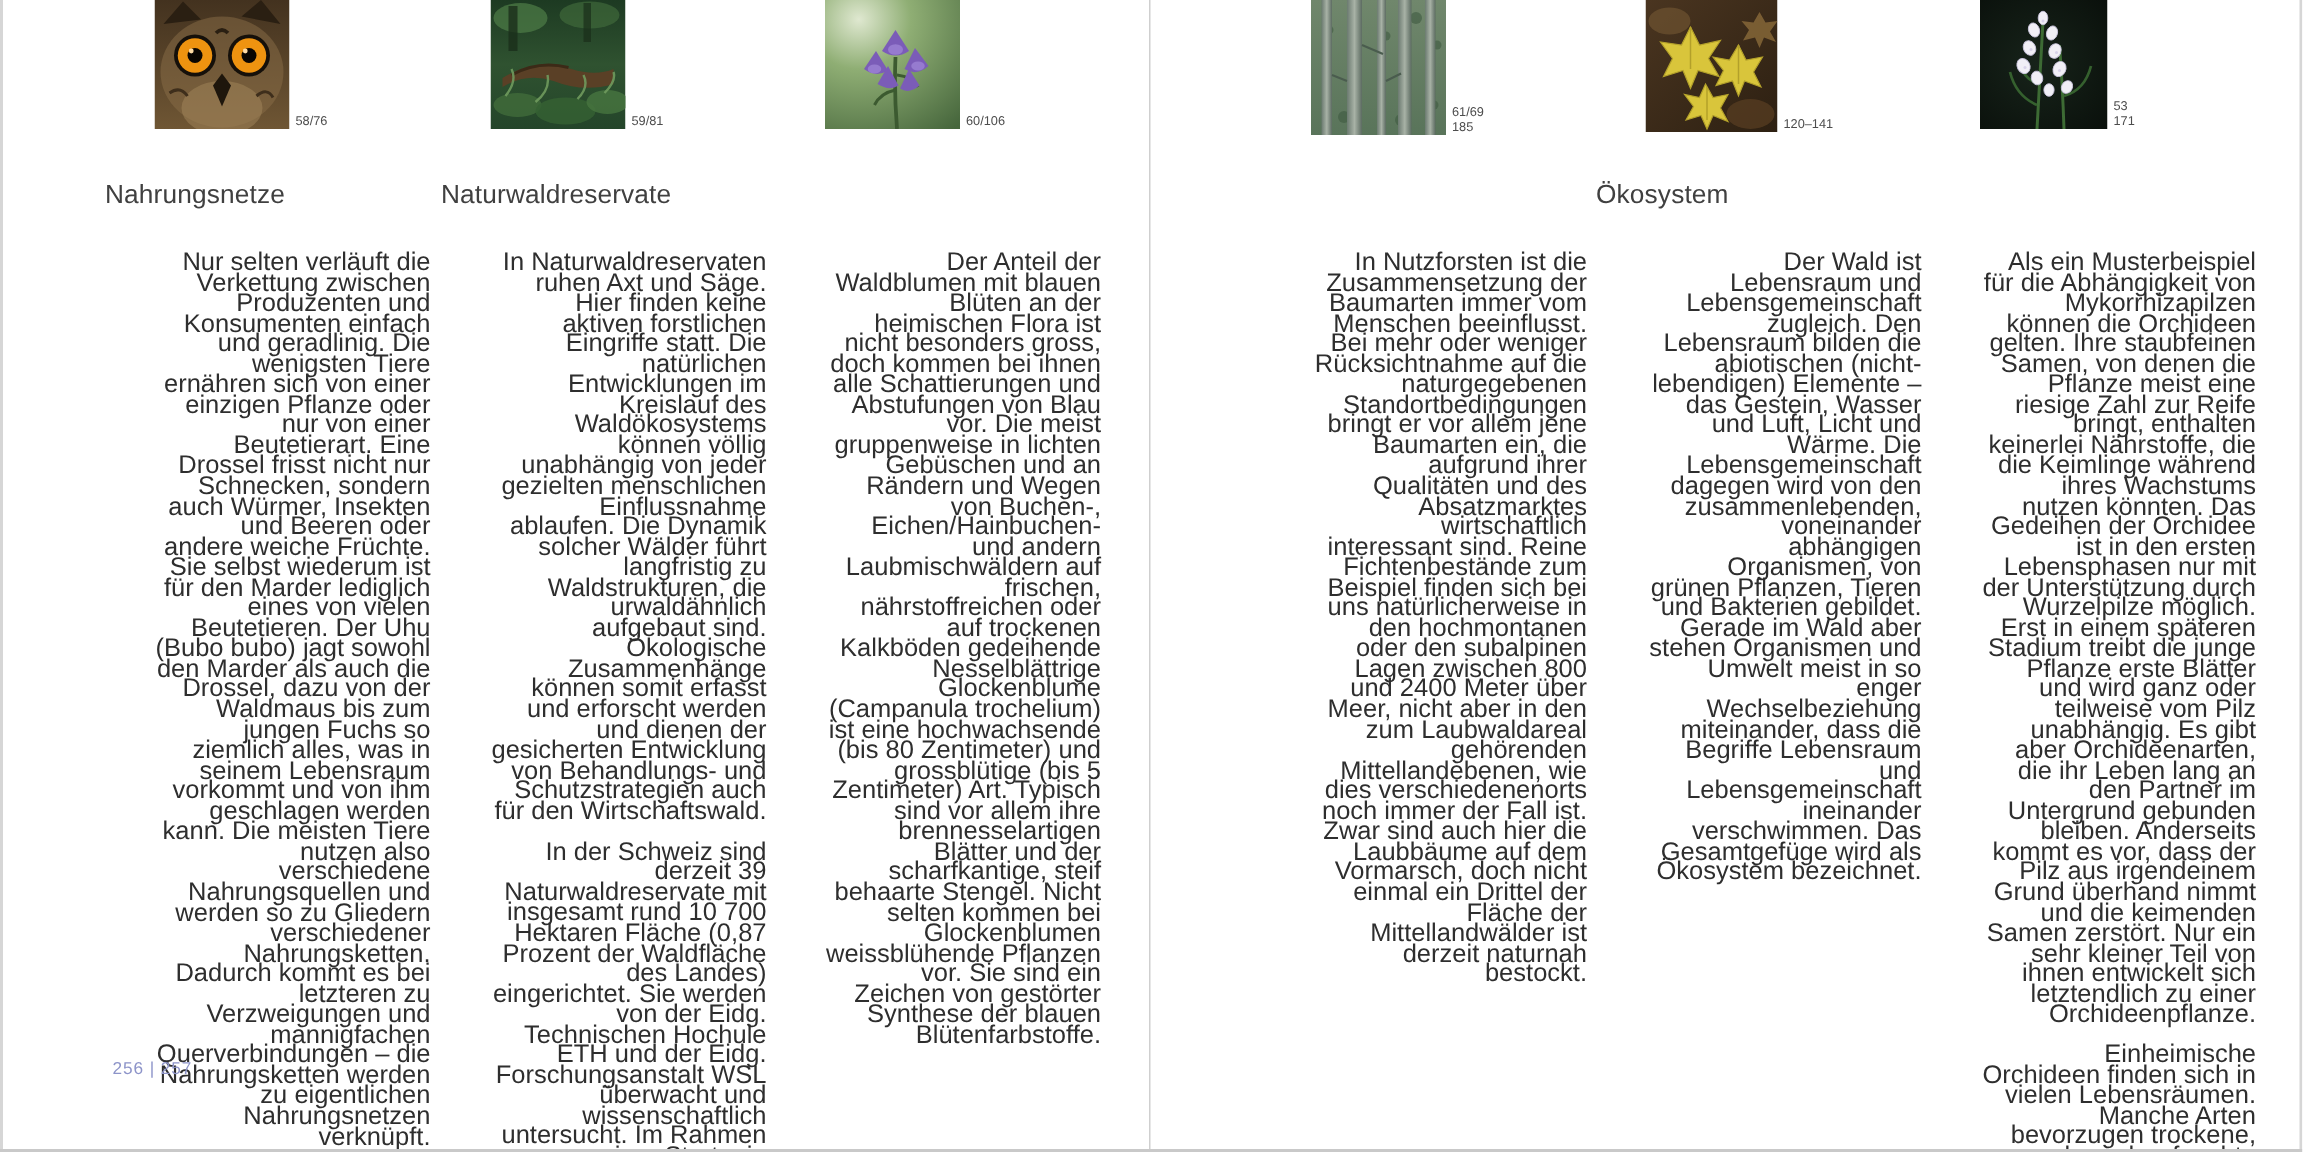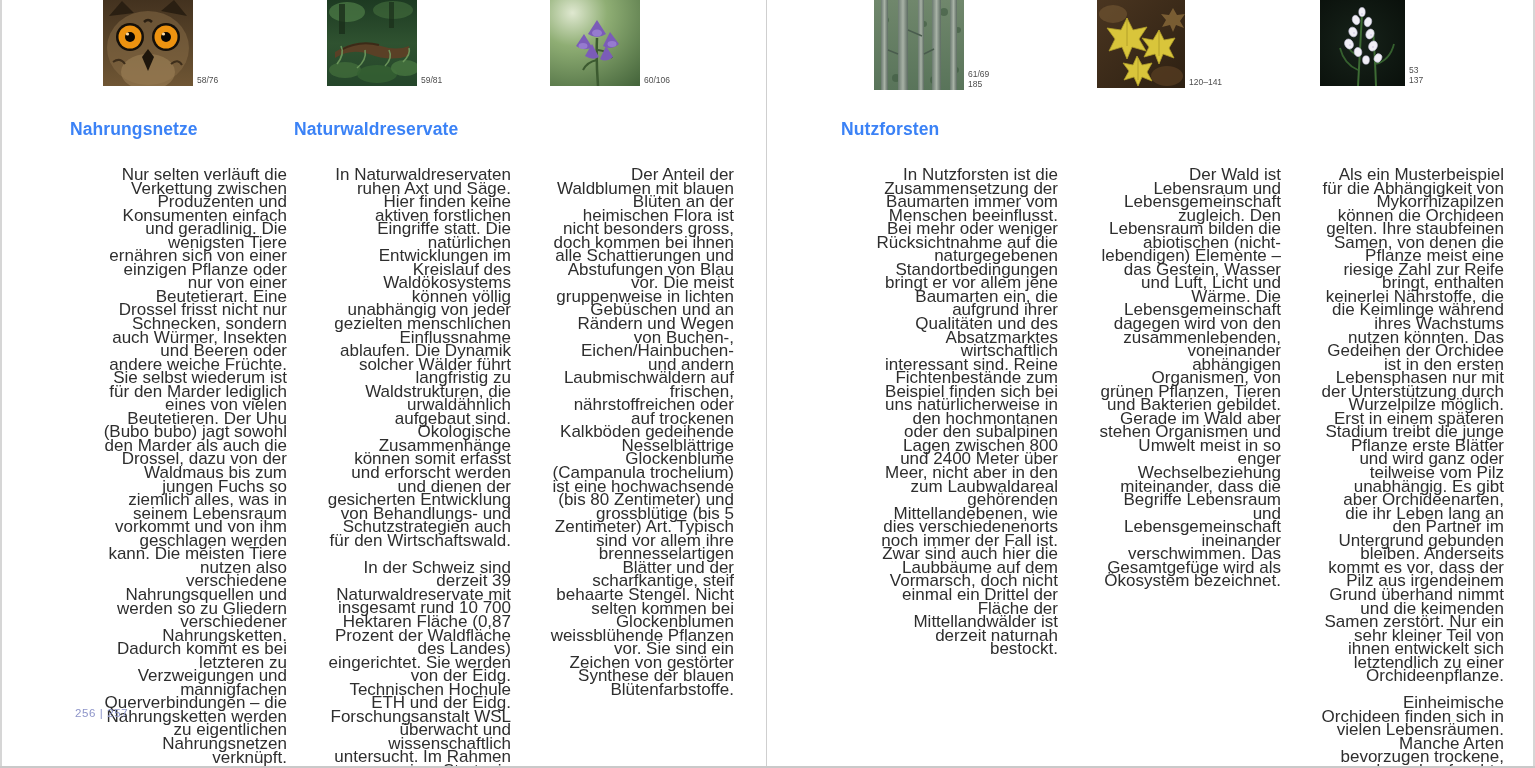--- a/index.html
+++ b/index.html
@@ -22,22 +22,22 @@
 
   .column { position:absolute; top:0; width:216px; height:768px; }
   .photo-row { position:absolute; top:0; left:33px; display:flex; align-items:flex-end; gap:4px; }
   .photo { display:block; }
   .photo-caption {
     font-size:8.5px; line-height:10px; color:#4d4d4d;
     white-space:pre-line; padding-bottom:1px;
   }
   .entry-title {
     position:absolute; top:118px; left:0; width:216px;
-    font-size:17.5px; font-weight:700; line-height:22.5px;
-    color:#3b82f6; letter-spacing:0.1px;
+    font-size:17.5px; font-weight:400; line-height:22.5px;
+    color:#404040; letter-spacing:0.1px;
   }
   .entry-body {
     position:absolute; top:168px; left:33px; width:184px;
     font-size:17px; line-height:13.55px; color:#2e2e2e;
     text-align:right;
   }
   .entry-body p + p { margin-top:13.5px; }
   .page-number {
     position:absolute; left:63px; top:707px;
     font-size:11.5px; letter-spacing:0.6px; color:#8d94c9;margin-left:12px;
@@ -174,21 +174,20 @@
         <rect x="7" y="0" width="7" height="90" fill="url(#trunk)"></rect>
         <rect x="24" y="0" width="10" height="90" fill="url(#trunk)"></rect>
         <rect x="44" y="0" width="6" height="90" fill="url(#trunk)"></rect>
         <rect x="58" y="0" width="9" height="90" fill="url(#trunk)"></rect>
         <rect x="76" y="0" width="7" height="90" fill="url(#trunk)"></rect>
         <path d="M34,30 l14,6 M50,54 l10,-5 M14,50 l10,4" stroke="#4a5c4e" stroke-width="1.4"></path>
       </svg>
       <span class="photo-caption">61/69
 185</span>
     </div>
-    <h2 class="entry-title">Nutzforsten</h2>
     <div class="entry-body">
       <p>In Nutzforsten ist die Zusammensetzung der Baumarten immer vom Menschen beeinflusst. Bei mehr oder weniger Rücksichtnahme auf die naturgegebenen Standortbedingungen bringt er vor allem jene Baumarten ein, die aufgrund ihrer Qualitäten und des Absatzmarktes wirtschaftlich interessant sind. Reine Fichtenbestände zum Beispiel finden sich bei uns natürlicherweise in den hochmontanen oder den subalpinen Lagen zwischen 800 und 2400 Meter über Meer, nicht aber in den zum Laubwaldareal gehörenden Mittellandebenen, wie dies verschiedenenorts noch immer der Fall ist. Zwar sind auch hier die Laubbäume auf dem Vormarsch, doch nicht einmal ein Drittel der Fläche der Mittellandwälder ist derzeit naturnah bestockt.</p>
     </div>
   </section>
 
   <section class="column" style="left:1064px">
     <div class="photo-row">
       <svg class="photo" width="88" height="88" viewBox="0 0 88 88">
         <defs>
           <linearGradient id="leaf-bg" x1="0" y1="0" x2="1" y2="1">
@@ -204,20 +203,21 @@
           <polygon points="62,30 67,40 78,38 72,48 77,58 66,54 62,64 58,54 47,57 52,47 45,38 56,40"></polygon>
           <polygon points="40,56 45,65 55,63 50,72 55,81 45,77 41,86 37,77 27,80 32,71 26,63 36,65"></polygon>
         </g>
         <g fill="#8a6a3a" opacity="0.8">
           <polygon points="76,8 80,15 88,14 83,21 87,28 79,25 76,32 73,25 65,27 69,20 64,14 72,15"></polygon>
         </g>
         <path d="M30,18 L30,46 M62,30 L62,56 M41,58 L41,80" stroke="#b3a02a" stroke-width="1"></path>
       </svg>
       <span class="photo-caption">120–141</span>
     </div>
+    <h2 class="entry-title">Ökosystem</h2>
     <div class="entry-body">
       <p>Der Wald ist Lebensraum und Lebensgemeinschaft zugleich. Den Lebensraum bilden die abiotischen (nicht-lebendigen) Elemente – das Gestein, Wasser und Luft, Licht und Wärme. Die Lebensgemeinschaft dagegen wird von den zusammenlebenden, voneinander abhängigen Organismen, von grünen Pflanzen, Tieren und Bakterien gebildet. Gerade im Wald aber stehen Organismen und Umwelt meist in so enger Wechselbeziehung miteinander, dass die Begriffe Lebensraum und Lebensgemeinschaft ineinander verschwimmen. Das Gesamtgefüge wird als Ökosystem bezeichnet.</p>
     </div>
   </section>
 
   <section class="column" style="left:1287px">
     <div class="photo-row">
       <svg class="photo" width="85" height="86" viewBox="0 0 85 86">
         <defs>
           <radialGradient id="orch-bg" cx="0.45" cy="0.5" r="0.9">
@@ -242,21 +242,21 @@
         </g>
         <g fill="#d8d2ea">
           <circle cx="42" cy="14" r="1"></circle>
             <circle cx="34" cy="33" r="1"></circle>
             <circle cx="51" cy="35" r="1"></circle>
           <circle cx="30" cy="45" r="1"></circle>
             <circle cx="53" cy="47" r="1"></circle>
         </g>
       </svg>
       <span class="photo-caption">53
-137</span>
+171</span>
     </div>
     <div class="entry-body">
       <p>Als ein Musterbeispiel für die Abhängigkeit von Mykorrhizapilzen können die Orchideen gelten. Ihre staubfeinen Samen, von denen die Pflanze meist eine riesige Zahl zur Reife bringt, enthalten keinerlei Nährstoffe, die die Keimlinge während ihres Wachstums nutzen könnten. Das Gedeihen der Orchidee ist in den ersten Lebensphasen nur mit der Unterstützung durch Wurzelpilze möglich. Erst in einem späteren Stadium treibt die junge Pflanze erste Blätter und wird ganz oder teilweise vom Pilz unabhängig. Es gibt aber Orchideenarten, die ihr Leben lang an den Partner im Untergrund gebunden bleiben. Anderseits kommt es vor, dass der Pilz aus irgendeinem Grund überhand nimmt und die keimenden Samen zerstört. Nur ein sehr kleiner Teil von ihnen entwickelt sich letztendlich zu einer Orchideenpflanze.</p>
       <p>Einheimische Orchideen finden sich in vielen Lebensräumen. Manche Arten bevorzugen trockene, andere eher feuchte Standorte, einige kommen sowohl hier wie dort vor. Reiche Orchideenvorkommen weisen zum Beispiel der Buchenwald und der Bergnadelwald auf. Auch manche Kiefernwälder beherbergen eine vielfältige Orchideenflora. Die meisten heimischen Orchideen bevorzugen kalkhaltige Böden. Viele gedeihen ausschliesslich auf Kalk. Nur ganz wenige meiden ihn.</p>
     </div>
   </section>
 
   <div class="gutter"></div>
   <div class="edge-left"></div>
   <div class="edge-right"></div>

